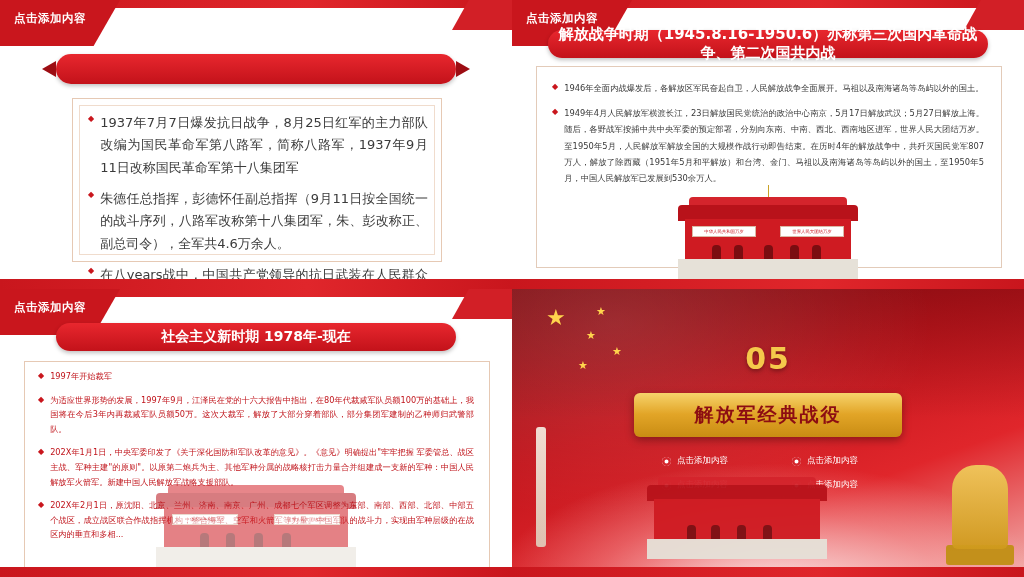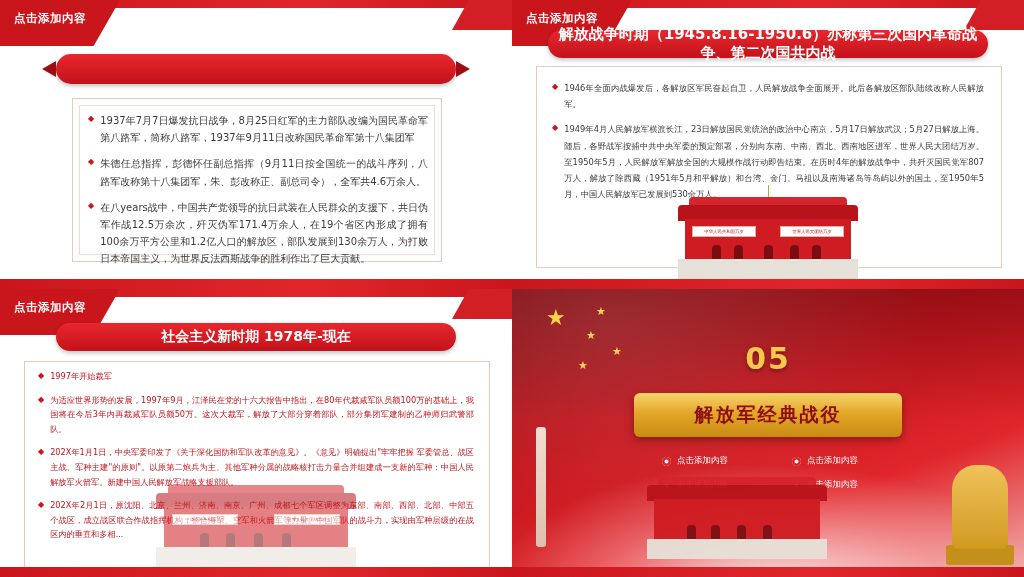--- a/index.html
+++ b/index.html
@@ -14,21 +14,21 @@
   .slide-title{position:absolute;left:14px;top:11px;color:#fff;font-size:11.5px;font-weight:bold;letter-spacing:.5px;z-index:5;}
   .pill{position:absolute;border-radius:16px;background:linear-gradient(180deg,#e8272e 0%,#c3121a 100%);
         color:#fff;font-weight:bold;display:flex;align-items:center;justify-content:center;
         box-shadow:0 2px 4px rgba(0,0,0,.25);text-align:center;line-height:1.25;}
   .pill::before,.pill::after{content:"";position:absolute;top:50%;width:0;height:0;}
   .frame{position:absolute;border:1px solid #e6c9b4;background:#fff;}
   .frame .inner{position:absolute;left:6px;top:6px;right:6px;bottom:6px;border:1px solid #f0dccd;}
   .bullet-list{position:absolute;box-sizing:border-box;}
   .bullet{display:flex;align-items:flex-start;margin-bottom:9px;}
   .dia{flex:0 0 auto;color:#c9161d;font-size:8px;line-height:1.5;margin-right:6px;margin-top:1px;}
-  .btxt{font-size:10px;line-height:1.72;color:#3a3a3a;text-align:justify;}
+  .btxt{font-size:13px;line-height:1.72;color:#3a3a3a;text-align:justify;}
   
   #s1 .ribbon{left:56px;top:54px;width:400px;height:30px;font-size:12px;}
   #s1 .ribbon .tail-l{position:absolute;left:-14px;top:7px;width:0;height:0;border-top:8px solid transparent;border-bottom:8px solid transparent;border-right:14px solid #9d0d13;}
   #s1 .ribbon .tail-r{position:absolute;right:-14px;top:7px;width:0;height:0;border-top:8px solid transparent;border-bottom:8px solid transparent;border-left:14px solid #9d0d13;}
   #s1 .frame{left:72px;top:98px;width:368px;height:162px;}
   #s1 .bullet-list{left:88px;top:112px;width:340px;}
   
   #s2 .ribbon{left:36px;top:30px;width:440px;height:28px;font-size:15px;}
   #s2 .frame{left:24px;top:66px;width:464px;height:200px;border:1px solid #e3cbb9;}
   #s2 .bullet-list{left:40px;top:80px;width:432px;}
@@ -114,21 +114,21 @@
 
     <div class="pill ribbon">
       <span>解放战争时期（1945.8.16-1950.6）亦称第三次国内革命战争、第二次国共内战</span>
     </div>
 
     <div class="frame"></div>
 
     <div class="bullet-list">
       <div class="bullet">
         <span class="dia">◆</span>
-        <span class="btxt">1946年全面内战爆发后，各解放区军民奋起自卫，人民解放战争全面展开。此后各解放区部队陆续改称人民解放军。</span>
+        <span class="btxt">1946年全面内战爆发后，各解放区军民奋起自卫，人民解放战争全面展开。马祖以及南海诸岛等岛屿以外的国土。</span>
       </div>
       <div class="bullet">
         <span class="dia">◆</span>
         <span class="btxt">1949年4月人民解放军横渡长江，23日解放国民党统治的政治中心南京，5月17日解放武汉；5月27日解放上海。随后，各野战军按捕中共中央军委的预定部署，分别向东南、中南、西北、西南地区进军，世界人民大团结万岁。至1950年5月，人民解放军解放全国的大规模作战行动即告结束。在历时4年的解放战争中，共歼灭国民党军807万人，解放了除西藏（1951年5月和平解放）和台湾、金门、马祖以及南海诸岛等岛屿以外的国土，至1950年5月，中国人民解放军已发展到530余万人。</span>
       </div>
     </div>
 
     <div class="tam" style="width:180px;height:88px;">
       <div class="flagpole"></div>
       <div class="roof2"></div>

